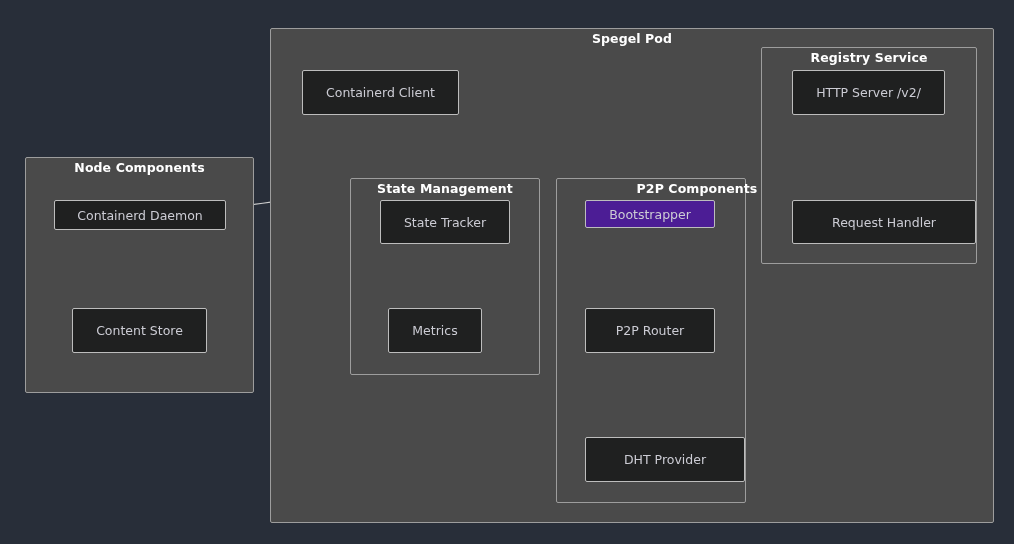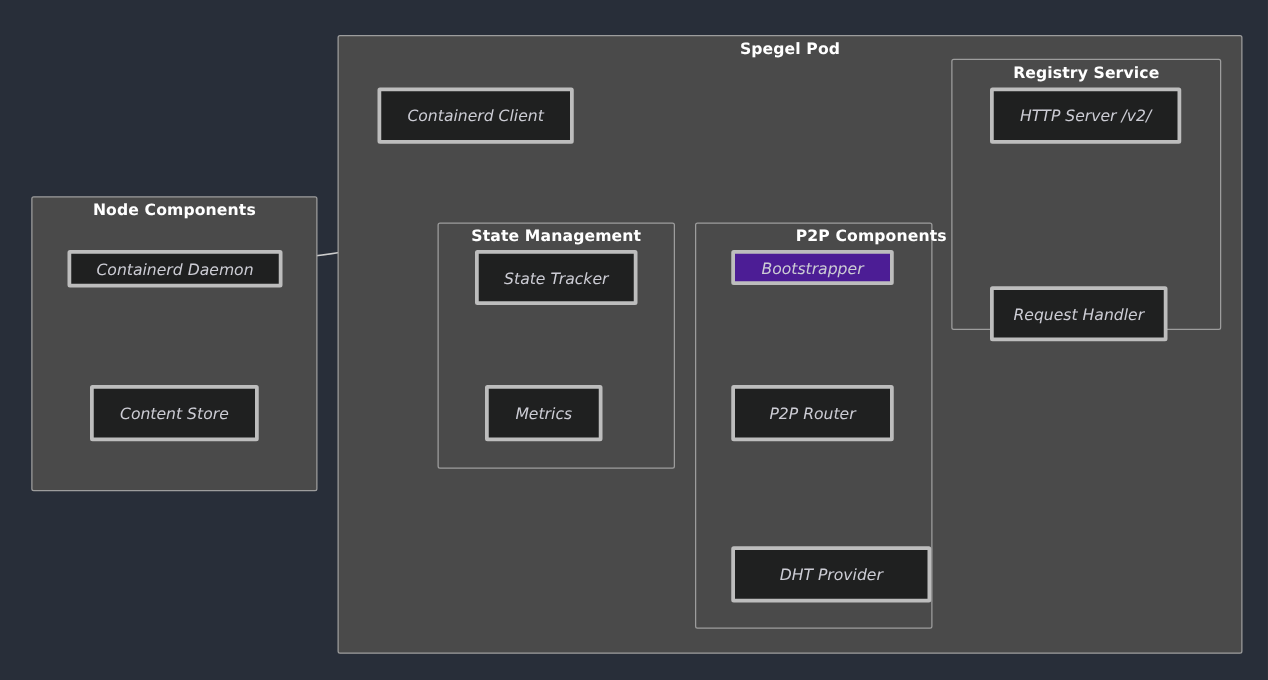--- a/index.html
+++ b/index.html
@@ -37,29 +37,28 @@
     color: #ffffff;
     font-weight: bold;
     font-size: 12.5px;
     letter-spacing: 0.1px;
     white-space: nowrap;
   }
   .node {
     position: absolute;
     box-sizing: border-box;
     background: #1f2020;
-    border: 3px solid #a16207;
+    border: 1px solid #a16207;
     border-radius: 2px;
     display: flex;
     align-items: center;
     justify-content: center;
     color: #ccccd4;
     font-size: 12.5px;
     white-space: pre;
-    font-style: italic;
   }
   .node-label { pointer-events: none; }
 </style>
 </head>
 <body>
 
 <div id="stage">
 
   <svg id="edge-layer" viewBox="0 0 1014 544" width="1014" height="544">
       <g>
@@ -115,16 +114,16 @@
   <div id="node-layer">
       <div class="node" style="left: 302px; top: 70px; width: 157px; height: 45px; background: rgb(31, 32, 32); border-color: rgb(189, 189, 189); color: rgb(204, 204, 212);"><span class="node-label">Containerd Client</span></div>
       <div class="node" style="left: 54px; top: 200px; width: 172px; height: 30px; background: rgb(31, 32, 32); border-color: rgb(189, 189, 189); color: rgb(204, 204, 212);"><span class="node-label">Containerd Daemon</span></div>
       <div class="node" style="left: 72px; top: 308px; width: 135px; height: 45px; background: rgb(31, 32, 32); border-color: rgb(189, 189, 189); color: rgb(204, 204, 212);"><span class="node-label">Content Store</span></div>
       <div class="node" style="left: 380px; top: 200px; width: 130px; height: 44px; background: rgb(31, 32, 32); border-color: rgb(189, 189, 189); color: rgb(204, 204, 212);"><span class="node-label">State Tracker</span></div>
       <div class="node" style="left: 388px; top: 308px; width: 94px; height: 45px; background: rgb(31, 32, 32); border-color: rgb(189, 189, 189); color: rgb(204, 204, 212);"><span class="node-label">Metrics</span></div>
       <div class="node" style="left: 585px; top: 200px; width: 130px; height: 28px; background: #4c1d95; border-color: rgb(189, 189, 189); color: rgb(204, 204, 212);"><span class="node-label">Bootstrapper</span></div>
       <div class="node" style="left: 585px; top: 308px; width: 130px; height: 45px; background: rgb(31, 32, 32); border-color: rgb(189, 189, 189); color: rgb(204, 204, 212); text-align: center;"><span class="node-label">P2P Router</span></div>
       <div class="node" style="left: 585px; top: 437px; width: 160px; height: 45px; background: rgb(31, 32, 32); border-color: rgb(189, 189, 189); color: rgb(204, 204, 212);"><span class="node-label">DHT Provider</span></div>
       <div class="node" style="left: 792px; top: 70px; width: 153px; height: 45px; background: rgb(31, 32, 32); border-color: rgb(189, 189, 189); color: rgb(204, 204, 212);"><span class="node-label">HTTP Server /v2/</span></div>
-      <div class="node" style="left: 792px; top: 200px; width: 142px; height: 44px; background: rgb(31, 32, 32); border-color: rgb(189, 189, 189); color: rgb(204, 204, 212); margin-top: 29px;"><span class="node-label">Request Handler</span></div>
+      <div class="node" style="left: 792px; top: 200px; width: 184px; height: 44px; background: rgb(31, 32, 32); border-color: rgb(189, 189, 189); color: rgb(204, 204, 212);"><span class="node-label">Request Handler</span></div>
     </div>
 
 </div>
 
 </body></html>

